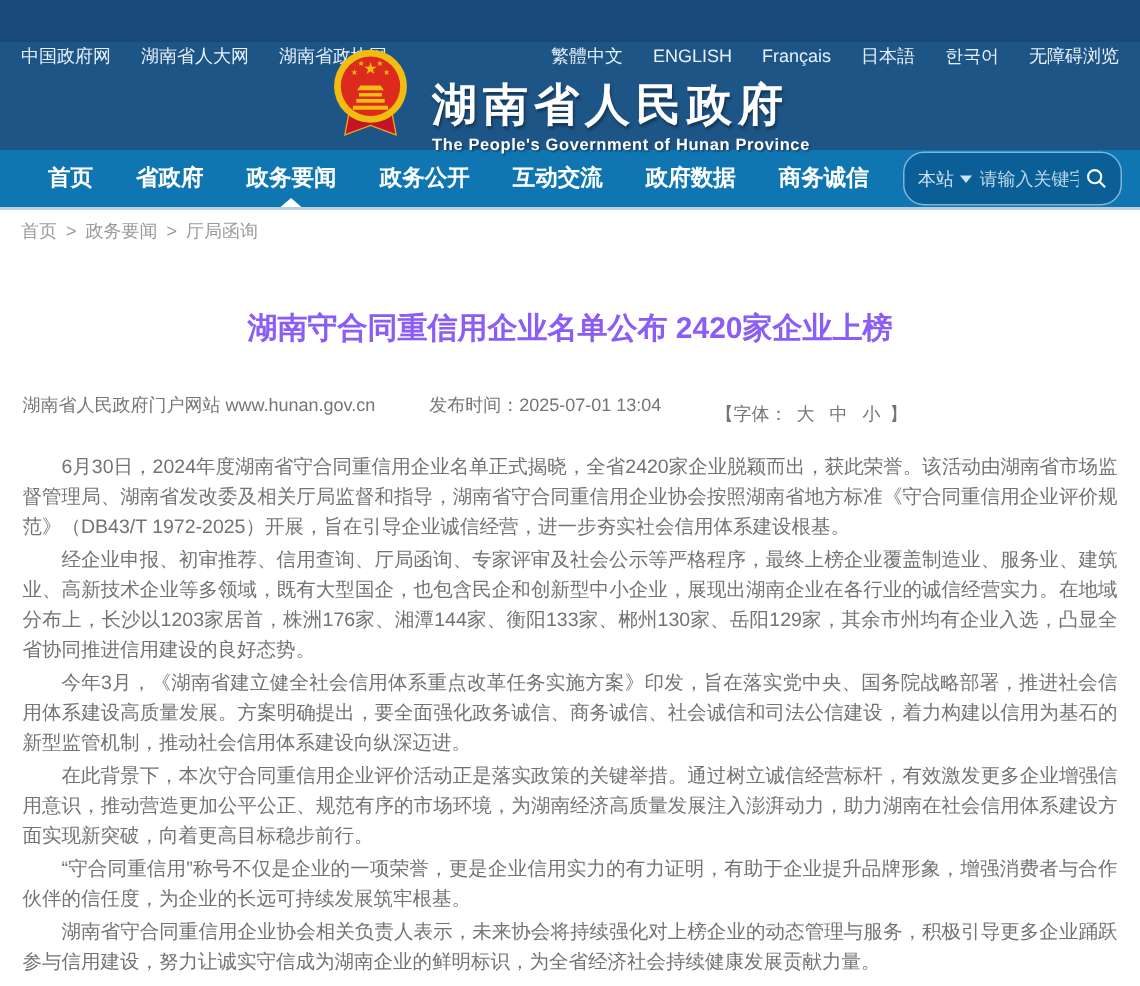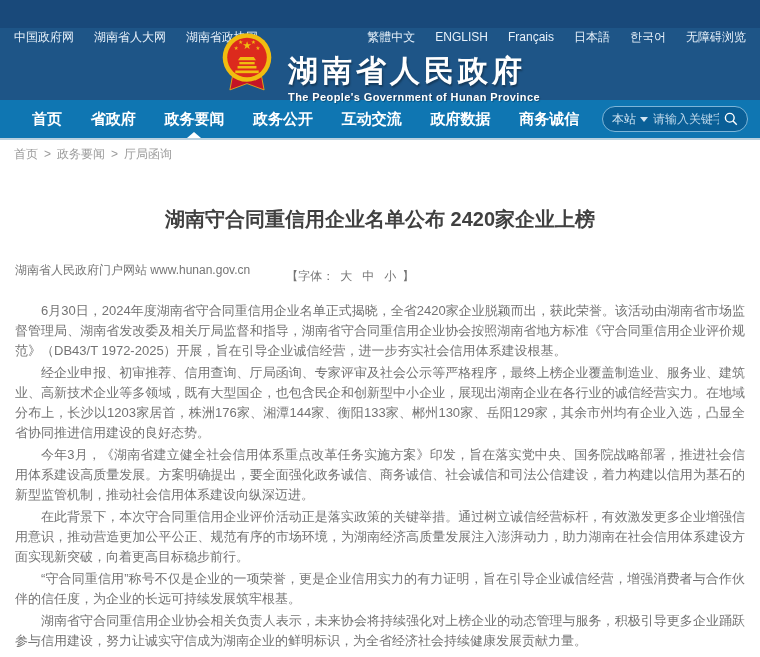--- a/index.html
+++ b/index.html
@@ -82,21 +82,21 @@
     bottom: 0;
     width: 0; height: 0;
     border-left: 7px solid transparent;
     border-right: 7px solid transparent;
     border-bottom: 6px solid #ffffff;
   }
   .search-pill {
     display: flex;
     align-items: center;
     gap: 5px;
-    height: 26px;
+    height: 36px;
     padding: 0 9px;
     border: 1px solid #7db5d8;
     border-radius: 14px;
     background: #0a5f97;
     color: #c9e0f0;
     font-size: 12px;
   }
   .search-scope { display: flex; align-items: center; gap: 4px; color: #cfe4f2; cursor: pointer; white-space: nowrap; }
   .caret-down {
     width: 0; height: 0;
@@ -126,21 +126,21 @@
     background: #ffffff;
   }
   .breadcrumb a { color: #9a9a9a; }
   .breadcrumb .sep { margin: 0 6px; color: #9a9a9a; }
 
   
   .article { padding: 0 15px; }
   .article-title {
     margin-top: 38px;
     text-align: center;
-    color: #404040;
+    color: #8b5cf6;
     font-size: 20px;
     font-weight: bold;
     line-height: 26px;
   }
   .meta {
     margin-top: 24px;
     display: flex;
     align-items: center;
     gap: 36px;
     font-size: 12px;
@@ -227,30 +227,31 @@
   <a>政务要闻</a>
   <span class="sep">&gt;</span>
   <span>厅局函询</span>
 </div>
 
 <div class="article">
   <h1 class="article-title">湖南守合同重信用企业名单公布 2420家企业上榜</h1>
 
   <div class="meta">
     <span>湖南省人民政府门户网站 www.hunan.gov.cn</span>
+    <span>发布时间：2025-07-01 13:04</span>
     <span class="font-ctrl">
       <span>【字体：</span>
       <span class="fs">大</span>
       <span class="fs">中</span>
       <span class="fs">小</span>
       <span>】</span>
     </span>
   </div>
 
   <div class="body-text">
     <p>6月30日，2024年度湖南省守合同重信用企业名单正式揭晓，全省2420家企业脱颖而出，获此荣誉。该活动由湖南省市场监督管理局、湖南省发改委及相关厅局监督和指导，湖南省守合同重信用企业协会按照湖南省地方标准《守合同重信用企业评价规范》（DB43/T 1972-2025）开展，旨在引导企业诚信经营，进一步夯实社会信用体系建设根基。</p>
     <p>经企业申报、初审推荐、信用查询、厅局函询、专家评审及社会公示等严格程序，最终上榜企业覆盖制造业、服务业、建筑业、高新技术企业等多领域，既有大型国企，也包含民企和创新型中小企业，展现出湖南企业在各行业的诚信经营实力。在地域分布上，长沙以1203家居首，株洲176家、湘潭144家、衡阳133家、郴州130家、岳阳129家，其余市州均有企业入选，凸显全省协同推进信用建设的良好态势。</p>
     <p>今年3月，《湖南省建立健全社会信用体系重点改革任务实施方案》印发，旨在落实党中央、国务院战略部署，推进社会信用体系建设高质量发展。方案明确提出，要全面强化政务诚信、商务诚信、社会诚信和司法公信建设，着力构建以信用为基石的新型监管机制，推动社会信用体系建设向纵深迈进。</p>
     <p>在此背景下，本次守合同重信用企业评价活动正是落实政策的关键举措。通过树立诚信经营标杆，有效激发更多企业增强信用意识，推动营造更加公平公正、规范有序的市场环境，为湖南经济高质量发展注入澎湃动力，助力湖南在社会信用体系建设方面实现新突破，向着更高目标稳步前行。</p>
-    <p>“守合同重信用”称号不仅是企业的一项荣誉，更是企业信用实力的有力证明，旨在引导企业诚信经营，增强消费者与合作伙伴的信任度，为企业的长远可持续发展筑牢根基。</p>
+    <p>“守合同重信用”称号不仅是企业的一项荣誉，更是企业信用实力的有力证明，有助于企业提升品牌形象，增强消费者与合作伙伴的信任度，为企业的长远可持续发展筑牢根基。</p>
     <p>湖南省守合同重信用企业协会相关负责人表示，未来协会将持续强化对上榜企业的动态管理与服务，积极引导更多企业踊跃参与信用建设，努力让诚实守信成为湖南企业的鲜明标识，为全省经济社会持续健康发展贡献力量。</p>
   </div>
 </div>
 
 </body></html>

